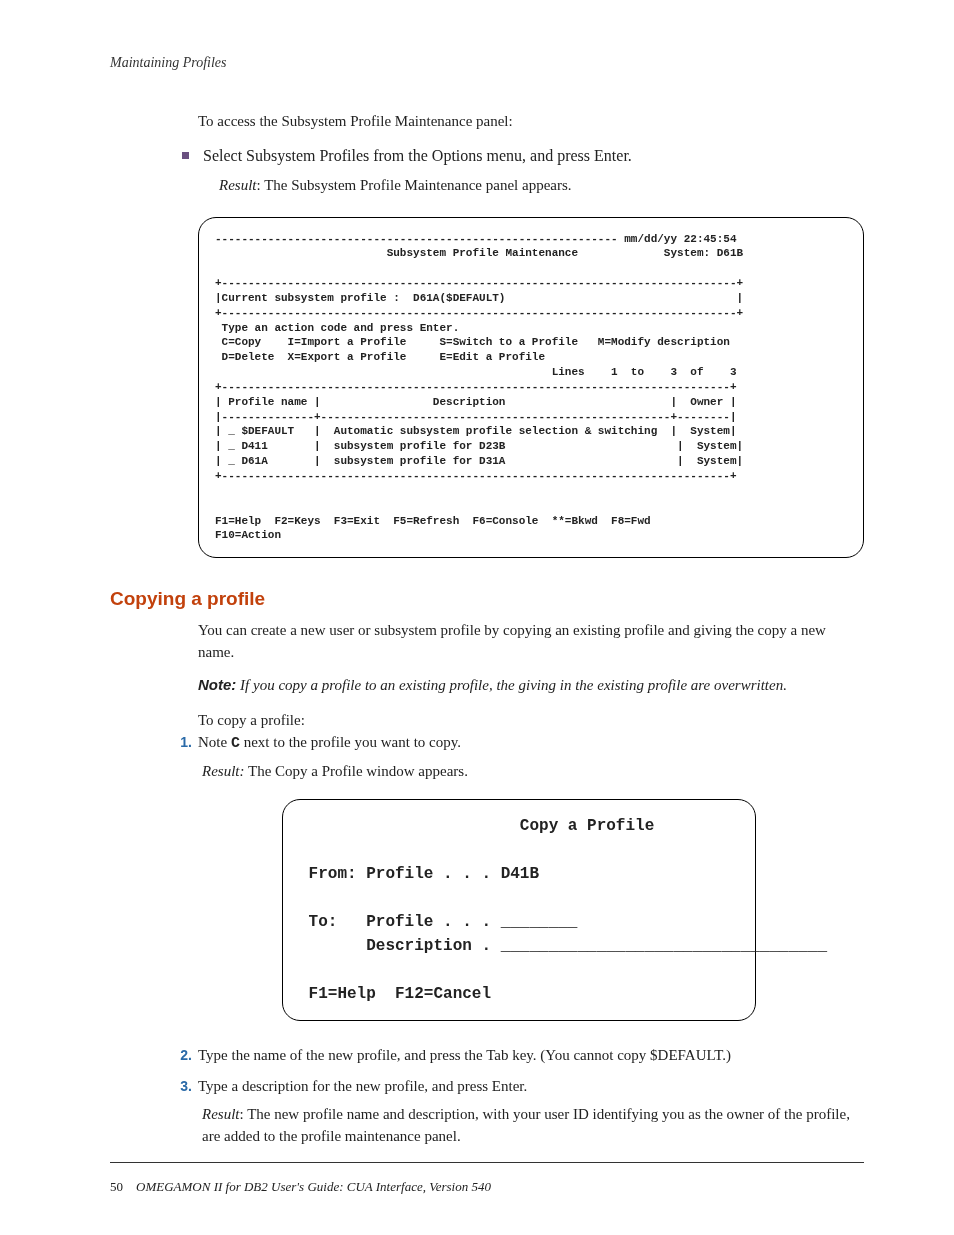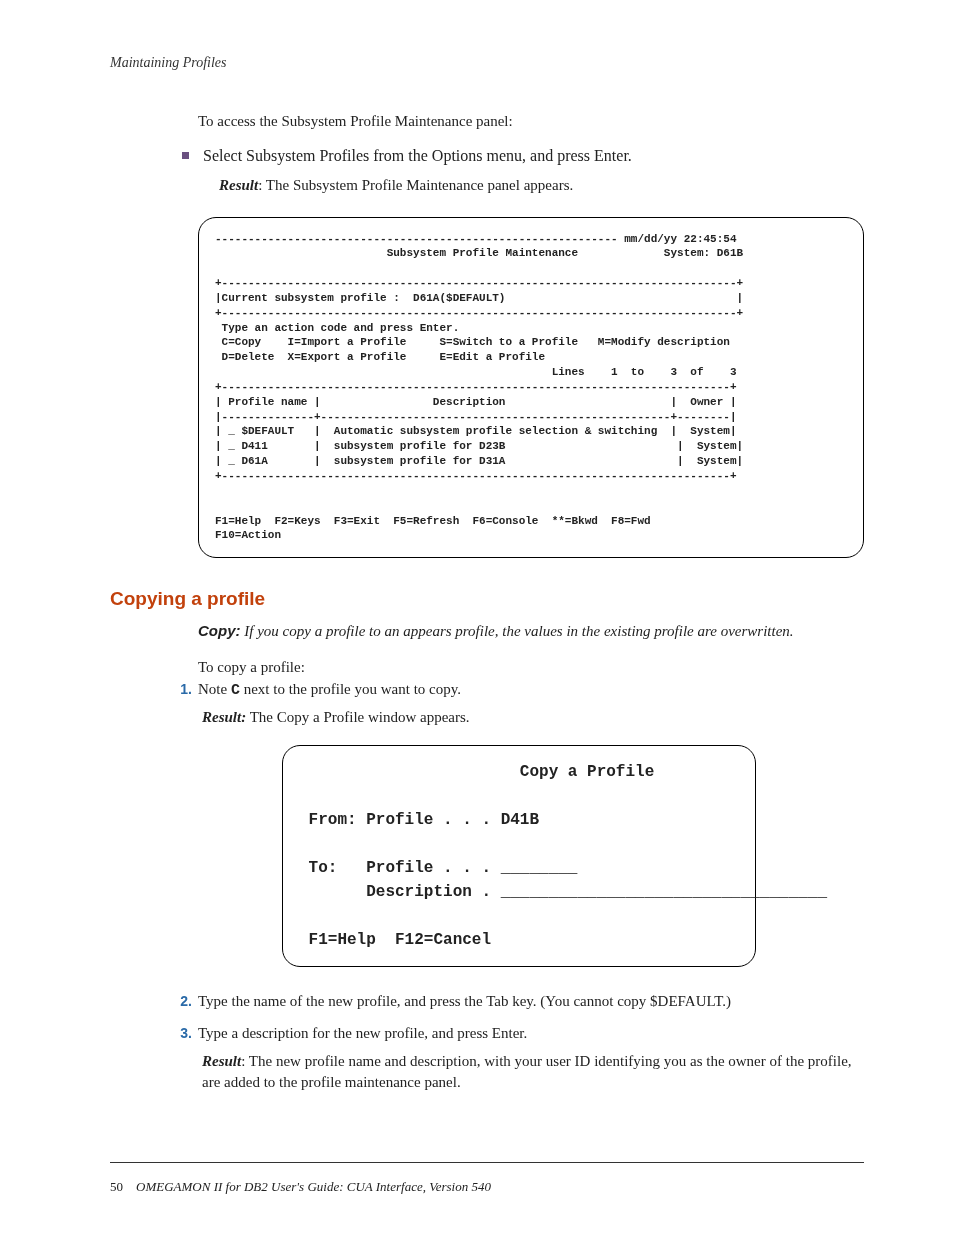--- a/index.html
+++ b/index.html
@@ -44,21 +44,21 @@
     margin-right: 14px;
     vertical-align: 2px;
   }
   .result-line {
     margin-left: 109px;
     font-size: 15px;
     line-height: 1.45;
     margin-top: 6px;
   }
   .result-label {
-    font-weight: bold;
+    font-weight: normal;
     font-style: italic;
   }
   .terminal-box {
     margin: 20px 0 30px 88px;
     border: 1px solid #000;
     border-radius: 18px;
     padding: 14px 16px;
     font-family: 'Courier New', monospace;
     font-size: 11px;
     font-weight: bold;
@@ -174,24 +174,25 @@
 | _ D411       |  subsystem profile for D23B                          |  System|
 | _ D61A       |  subsystem profile for D31A                          |  System|
 +-----------------------------------------------------------------------------+
 
 
 F1=Help  F2=Keys  F3=Exit  F5=Refresh  F6=Console  **=Bkwd  F8=Fwd
 F10=Action</div>
 
   <h2 class="section-heading">Copying a profile</h2>
 
+  <div class="body-text">You can create a new user or subsystem profile by copying an existing profile and giving the copy a new name.</div>
 
   <div class="note-block">
-    <span class="note-label">Copy:</span>
-    <span class="note-text"> </span><span class="note-text">If you copy a profile to an appears profile, the values in the existing profile are overwritten.</span>
+    <span class="note-label">Note:</span>
+    <span class="note-text"> </span><span class="note-text">If you copy a profile to an existing profile, the giving in the existing profile are overwritten.</span>
   </div>
 
   <div class="body-text">To copy a profile:</div>
 
   <ol class="ordered">
     <li>
       <span class="step-num">1.</span><span>Note </span><span class="code-inline">C</span><span> next to the profile you want to copy.</span>
       <div class="sub-result">
         <span class="result-label">Result:</span><span> The Copy a Profile window appears.</span>
       </div>

